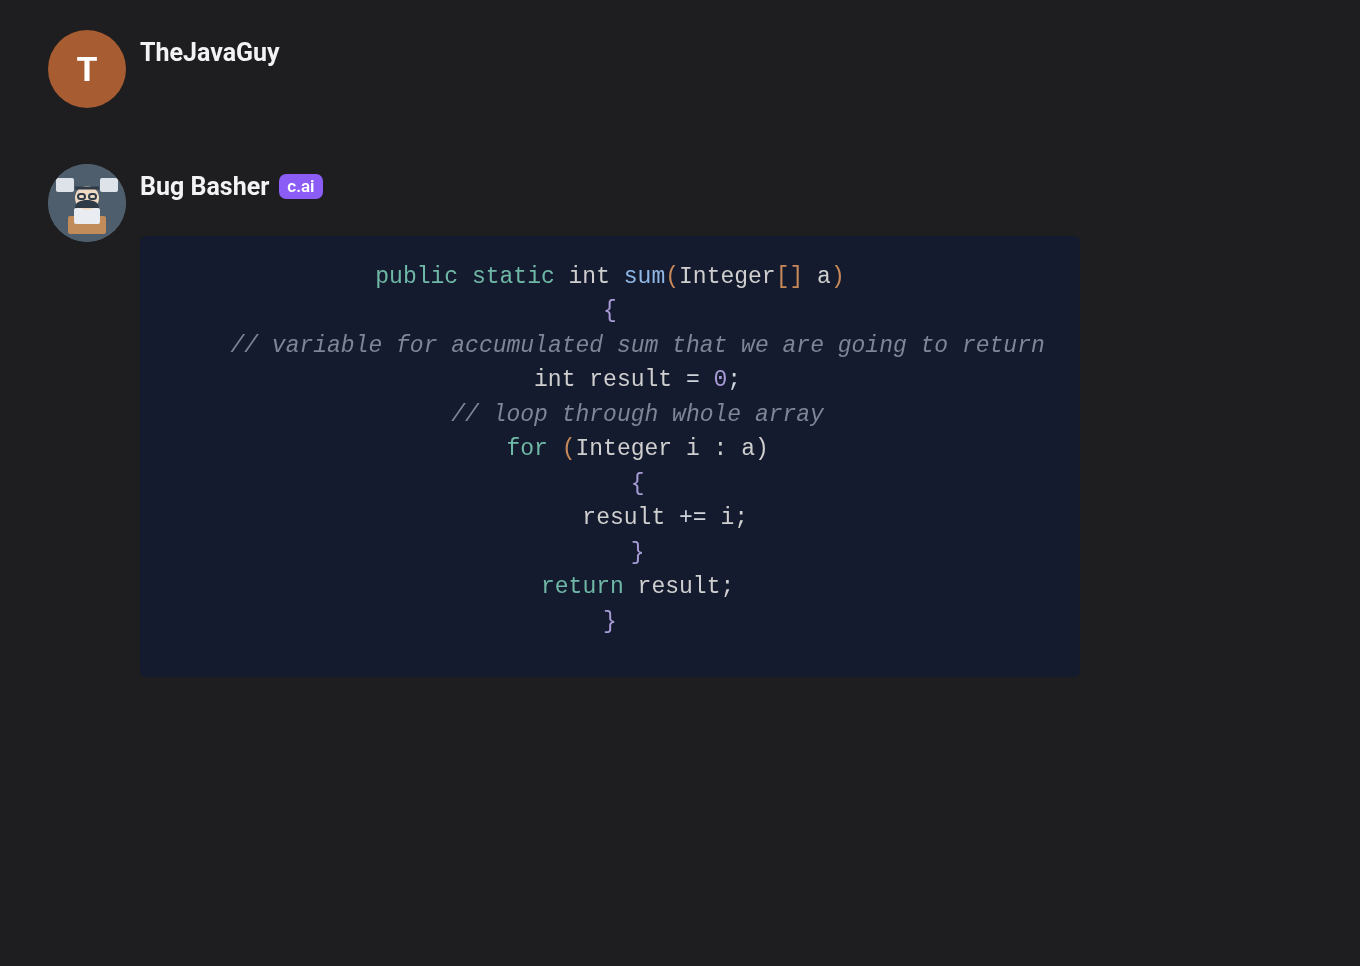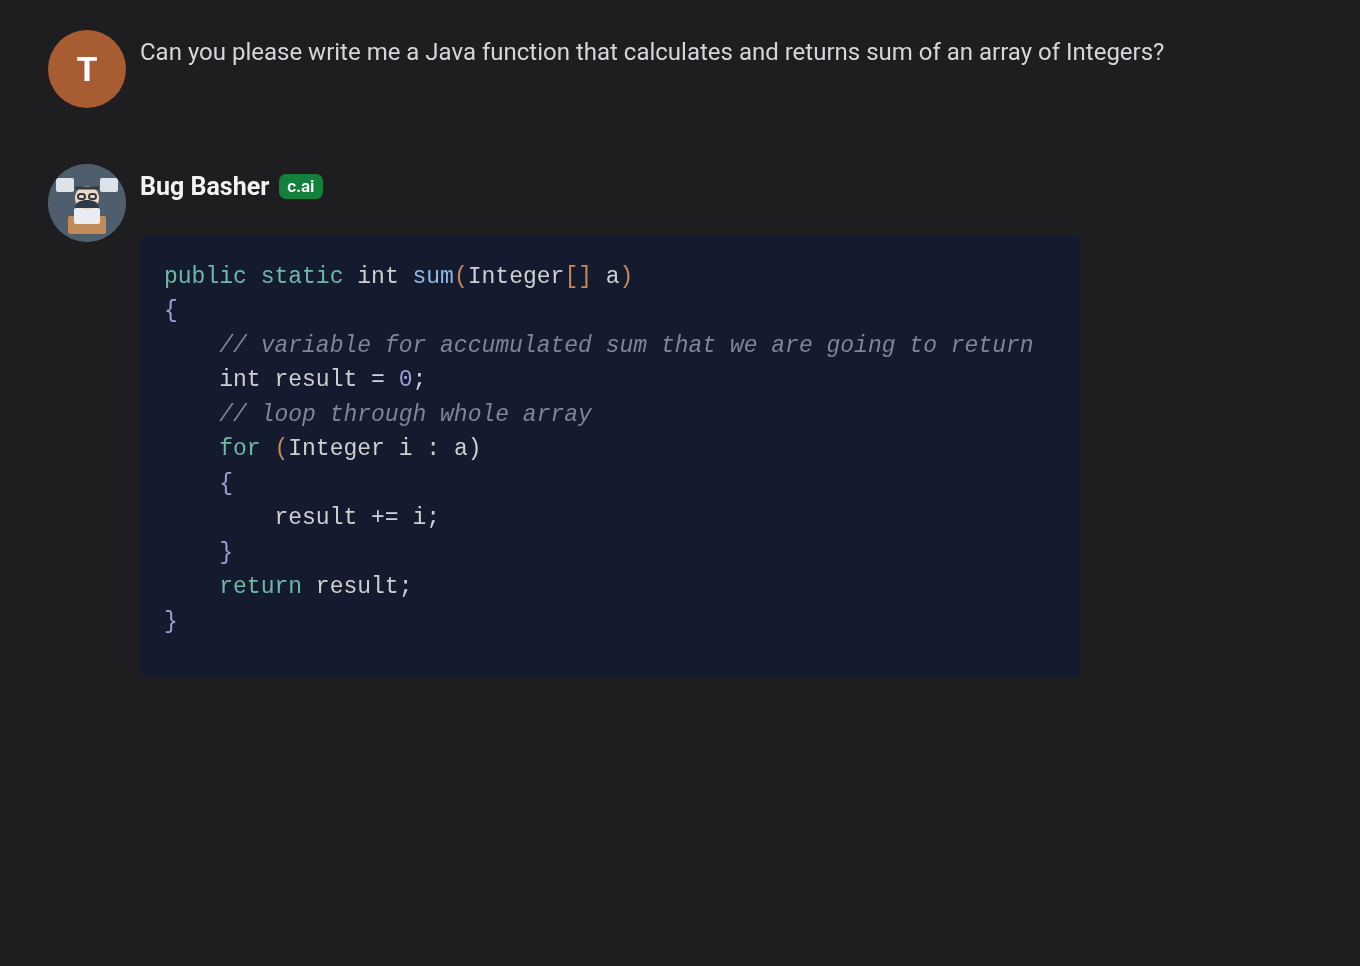--- a/index.html
+++ b/index.html
@@ -51,21 +51,21 @@
     display:flex;align-items:center;
     gap:10px;
     margin-bottom:2px;
   }
   .name{
     font-weight:700;
     font-size:25px;
     color:#f3f3f6;
   }
   .badge{
-    background:#15803d;
+    background:#8b5cf6;
     color:#fff;
     font-size:17px;
     font-weight:600;
     border-radius:7px;
     padding:2px 8px 3px 8px;
     line-height:1.2;
   }
   .text{
     color:#d6d6da;
     font-size:24px;
@@ -104,25 +104,27 @@
 </head>
 <body>
 
 <div class="page">
 
   <div class="msg">
     <div class="avatar avatar-user">
       <span>T</span>
     </div>
     <div class="body">
-      <div class="text">Can you please write me a Java function that calculates and returns sum of an array of Integers?</div>
+      <div class="name-row">
+        <span class="name">TheJavaGuy</span>
+      </div>
     </div>
   </div>
 
-  <div class="msg" style="margin-bottom:0;">
+  <div class="msg" style="margin-bottom:0;text-align:center;">
     <div class="avatar avatar-bot">
       <svg viewBox="0 0 78 78">
         <circle cx="39" cy="39" r="39" fill="#4e5e6c"></circle>
         <rect x="8" y="14" width="18" height="14" rx="2" fill="#dde3e8"></rect>
         <rect x="52" y="14" width="18" height="14" rx="2" fill="#dde3e8"></rect>
         <rect x="20" y="52" width="38" height="18" rx="2" fill="#c28b5a"></rect>
         <rect x="26" y="44" width="26" height="16" rx="2" fill="#e9edf1"></rect>
         <circle cx="39" cy="34" r="12" fill="#f0d9c4"></circle>
         <path d="M27 44c0-6 6-8 12-8s12 2 12 8" fill="#2e3a46"></path>
         <rect x="30" y="30" width="7" height="5" rx="2.5" fill="none" stroke="#2e3a46" stroke-width="2"></rect>

